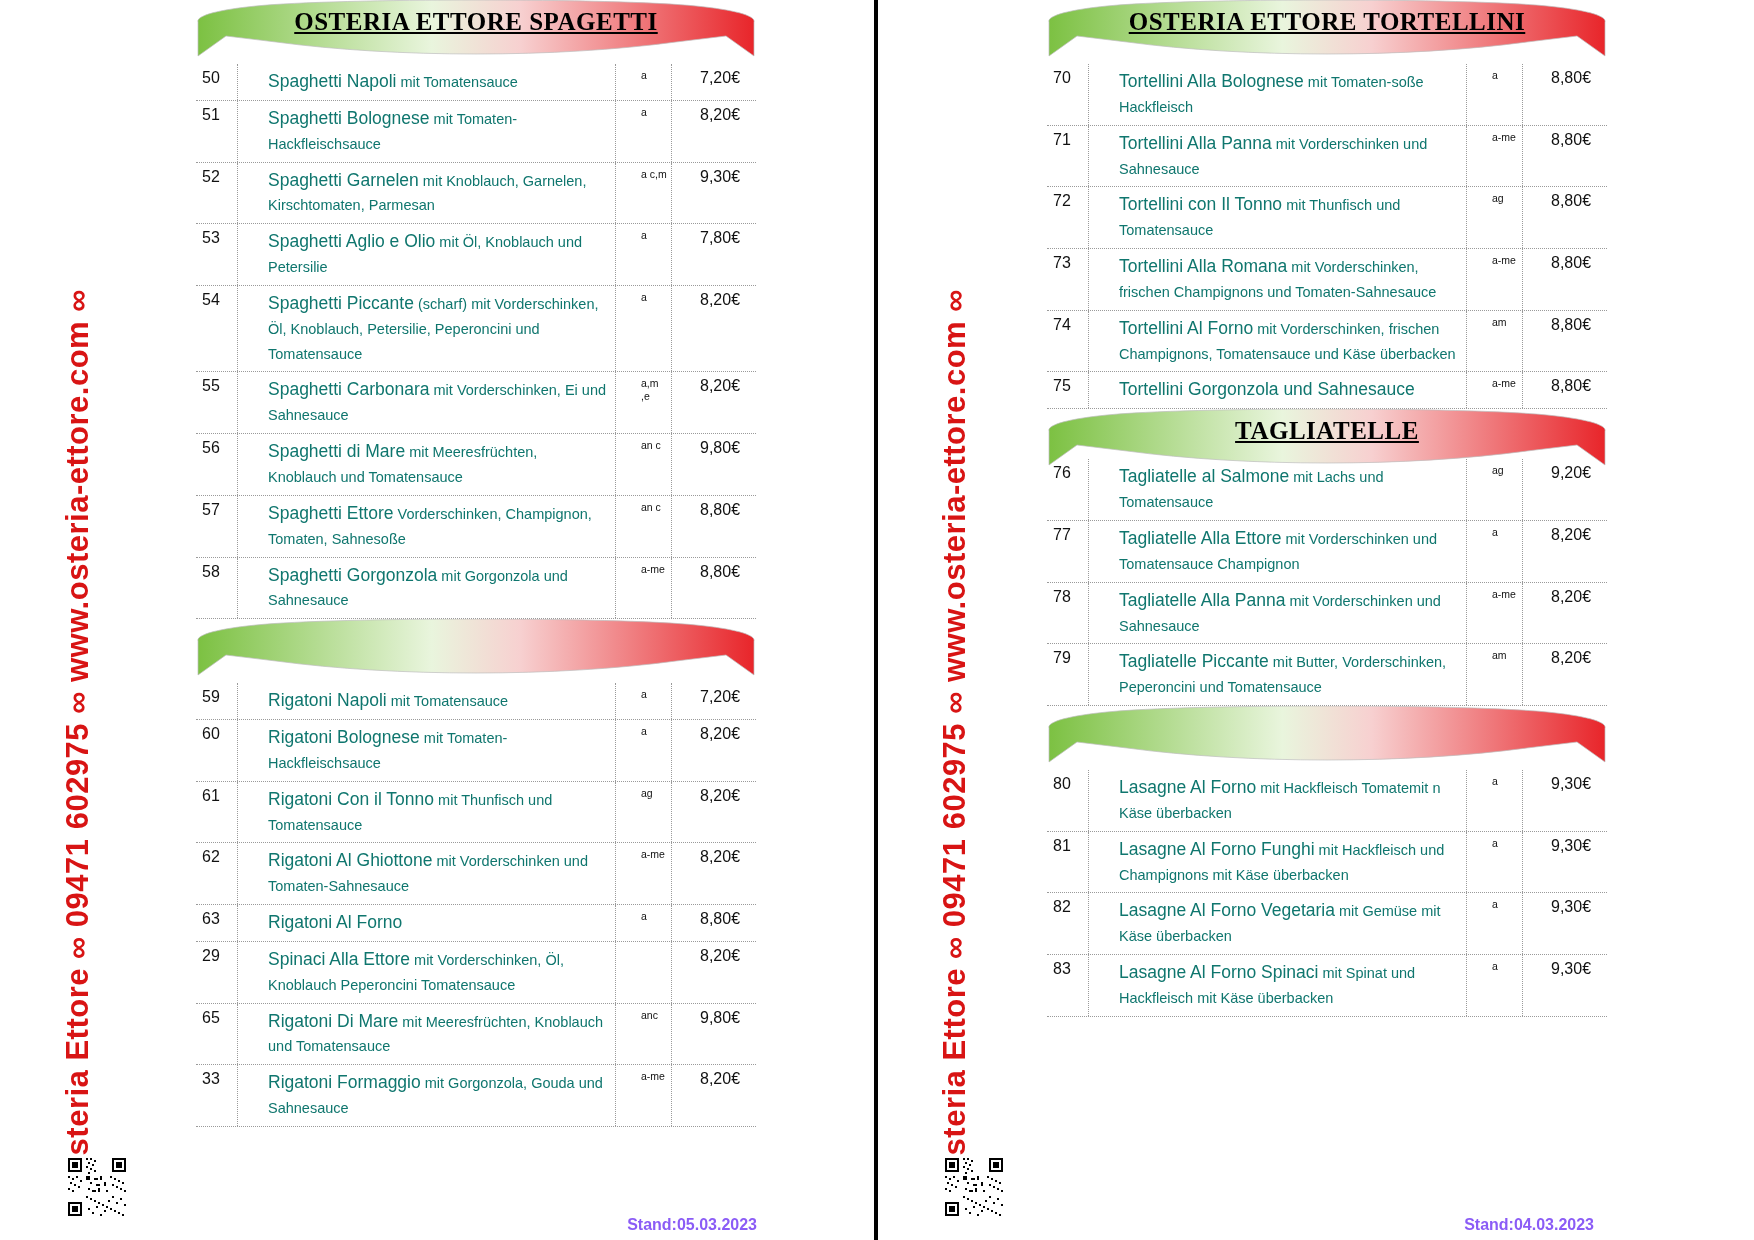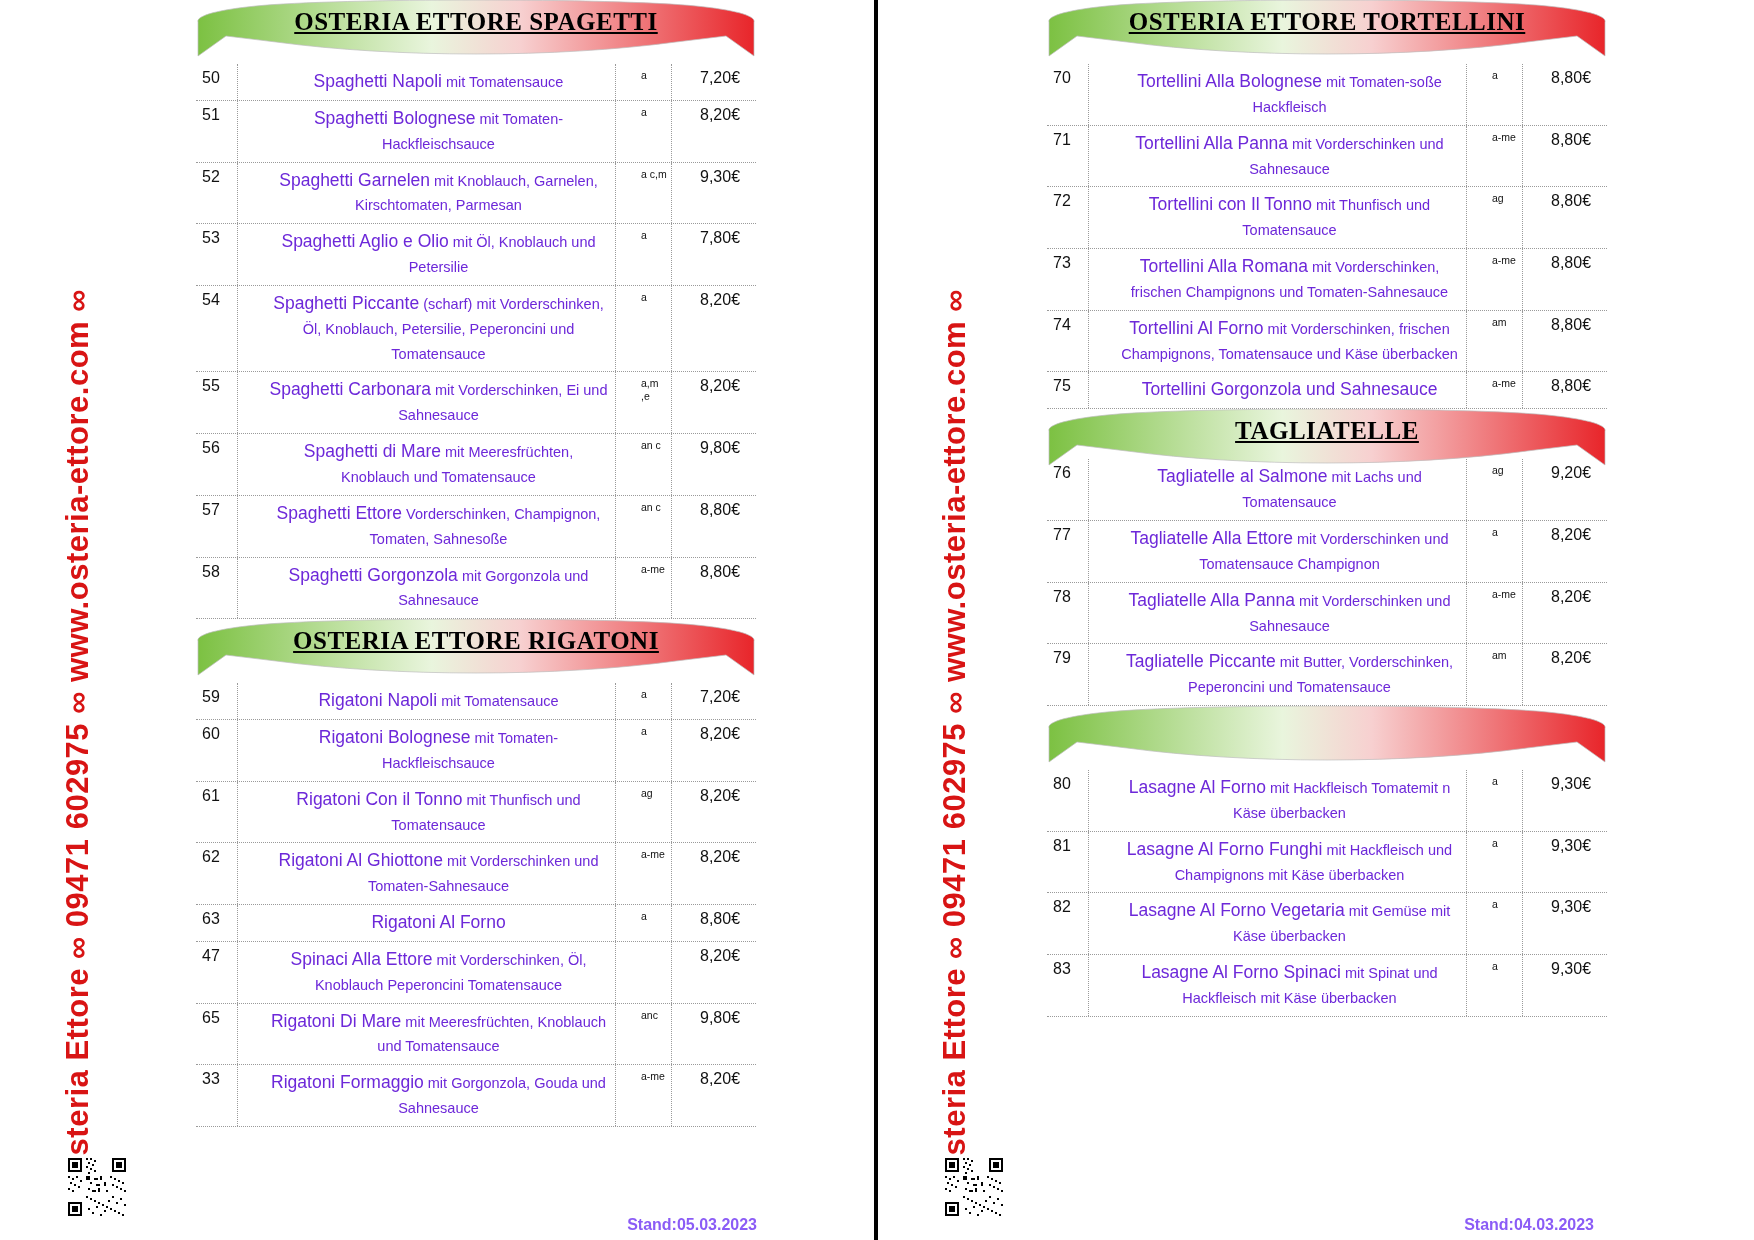--- a/index.html
+++ b/index.html
@@ -94,23 +94,22 @@
     border-right: 1px dotted #9a9a9a;
     font-size: 16px;
     color:#111;
     padding: 5px 0 4px 6px;
   }
   .col-name {
     flex: 1 1 auto;
     padding: 5px 6px 6px 8px;
     font-size: 17.5px;
     line-height: 1.42;
-    color:#6d28d9;
+    color:#0f766e;
     border-right: 1px dotted #9a9a9a;
-    text-align: center;
   }
   .col-name .sub {
     font-size: 14.5px;
   }
   .col-alg {
     width: 34px;
     flex: 0 0 34px;
     font-size: 10.5px;
     line-height: 1.15;
     color:#111;
@@ -297,21 +296,20 @@
         <div class="col-name"><span>Spaghetti Gorgonzola</span><span class="sub"> mit Gorgonzola und Sahnesauce</span></div>
         <div class="col-alg">a-me</div>
         <div class="col-price">8,80€</div>
       </div>
     </div>
 
     <div class="banner">
       <svg class="ribbon" viewBox="0 0 560 58" preserveAspectRatio="none">
         <path d="M2,22 L2,56 L30,36 L80,42 C200,58 360,58 480,42 L530,36 L558,56 L558,22 C560,16 540,10 500,6 C420,-2 140,-2 60,6 C20,10 0,16 2,22 Z" fill="url(#lg1)" stroke="#bdbdbd" stroke-width="0.7"></path>
       </svg>
-      <div class="label">OSTERIA ETTORE RIGATONI</div>
     </div>
 
     <div>
       <div class="row">
         <div class="col-num">59</div>
         <div class="col-name"><span>Rigatoni Napoli</span><span class="sub"> mit Tomatensauce</span></div>
         <div class="col-alg">a</div>
         <div class="col-price">7,20€</div>
       </div>
       <div class="row">
@@ -332,21 +330,21 @@
         <div class="col-alg">a-me</div>
         <div class="col-price">8,20€</div>
       </div>
       <div class="row">
         <div class="col-num">63</div>
         <div class="col-name"><span>Rigatoni Al Forno</span><span class="sub"></span></div>
         <div class="col-alg">a</div>
         <div class="col-price">8,80€</div>
       </div>
       <div class="row">
-        <div class="col-num">47</div>
+        <div class="col-num">29</div>
         <div class="col-name"><span>Spinaci Alla Ettore</span><span class="sub"> mit Vorderschinken, Öl, Knoblauch Peperoncini Tomatensauce</span></div>
         <div class="col-alg"></div>
         <div class="col-price">8,20€</div>
       </div>
       <div class="row">
         <div class="col-num">65</div>
         <div class="col-name"><span>Rigatoni Di Mare</span><span class="sub"> mit Meeresfrüchten, Knoblauch und Tomatensauce</span></div>
         <div class="col-alg">anc</div>
         <div class="col-price">9,80€</div>
       </div>

